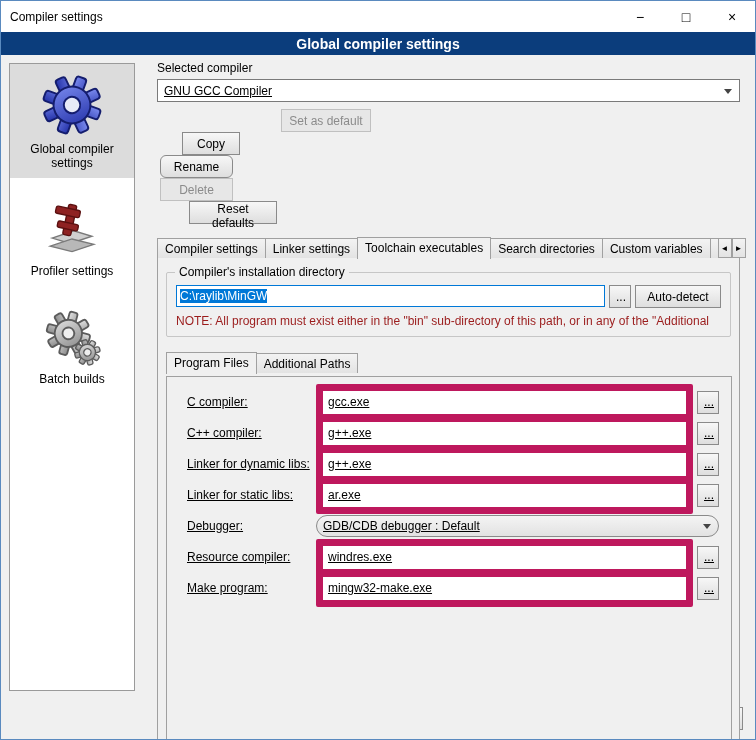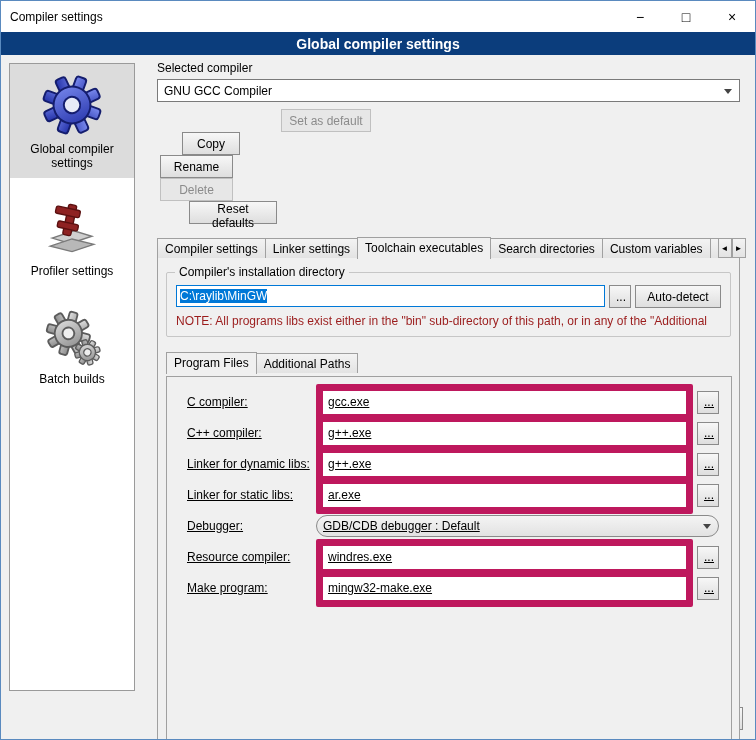--- a/index.html
+++ b/index.html
@@ -62,33 +62,33 @@
     display: flex; align-items: center; padding: 0 22px 0 6px;
     position: relative; cursor: default;
   }
   .combo.gray { background: linear-gradient(#f4f4f4, #e2e2e2); border-color: #8a8a8a; height: 22px; }
   .caret {
     position: absolute; right: 7px; top: 50%; margin-top: -2px;
     width: 0; height: 0;
     border-left: 4px solid transparent; border-right: 4px solid transparent;
     border-top: 5px solid #444;
   }
-  .main-combo { margin: 0 7px 0 9px; }
+  .main-combo { margin: 0 7px 0 9px; text-decoration: underline; }
   
   .btn {
     height: 23px; border: 1px solid #8a8a8a;
     background: linear-gradient(#f7f7f7, #dedede);
     font-size: 12px; font-family: inherit;
     cursor: default; padding: 0 6px;
   }
   .btn:disabled { background: #e7e7e7; border-color: #c0c0c0; color: #8b8b8b; }
   .btn-row { display: flex; margin: 7px 7px 0 9px; flex-direction: column; }
   .btn-setdefault { width: 90px; margin-left: 124px; }
   .btn-copy { width: 58px; margin-left: 25px; }
-  .btn-rename { width: 73px; margin-left: 3px; }
+  .btn-rename { width: 73px; margin-left: 3px; border-radius: 6px; }
   .btn-delete { width: 73px; margin-left: 3px; }
   .btn-reset { width: 88px; margin-left: 32px; }
   
   .tabstrip {
     display: flex; align-items: flex-end;
     margin: 12px 7px 0 9px; height: 22px;
     position: relative; z-index: 2;
   }
   .tab {
     height: 20px; padding: 0 7px;
@@ -278,21 +278,21 @@
 
         <div class="groupbox">
           <span class="gb-title">Compiler's installation directory</span>
           <div class="dir-row">
             <div class="input-focused">
               <span class="sel-text">C:\raylib\MinGW</span>
             </div>
             <button class="btn browse">...</button>
             <button class="btn autodetect">Auto-detect</button>
           </div>
-          <div class="note">NOTE: All programs libs exist either in the "bin" sub-directory of this path, or in any of the "Additional</div>
+          <div class="note">NOTE: All program must exist either in the "bin" sub-directory of this path, or in any of the "Additional</div>
         </div>
 
         <div class="tabstrip subtabs">
           <div class="tab active">Program Files</div>
           <div class="tab">Additional Paths</div>
         </div>
 
         <div class="subpanel">
 
           <div class="frow">

